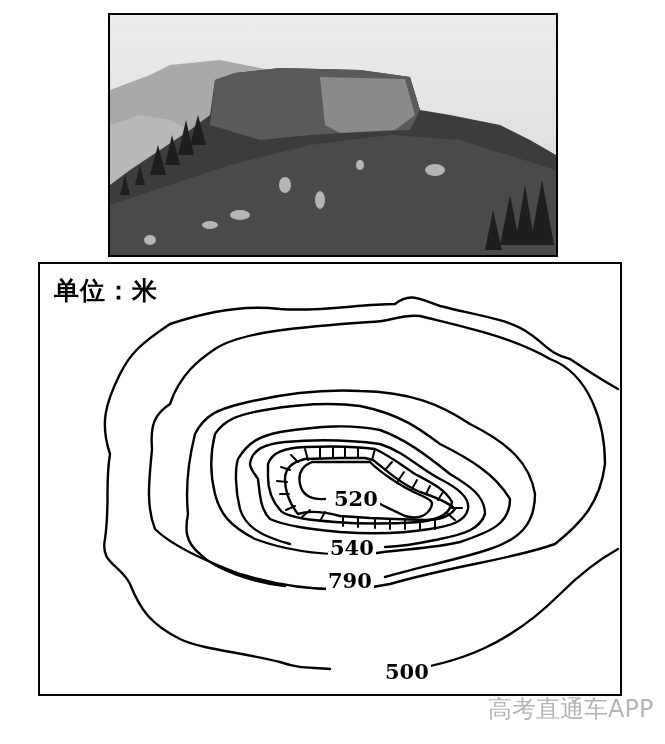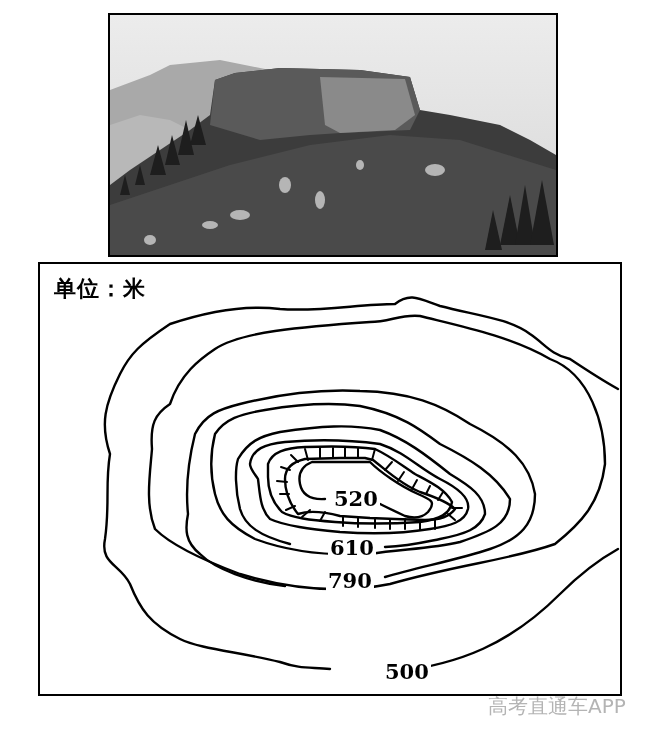--- a/index.html
+++ b/index.html
@@ -5,25 +5,25 @@
   html, body { margin: 0; padding: 0; background: #ffffff; }
   body { width: 665px; height: 744px; position: relative; overflow: hidden;
          font-family: "DejaVu Serif", serif; }
   .photo { position: absolute; left: 108px; top: 13px; width: 446px; height: 240px;
            border: 2px solid #000; background: #e6e6e6; overflow: hidden; }
   .photo svg { display: block; }
   .map { position: absolute; left: 38px; top: 262px; width: 580px; height: 430px;
          border: 2.5px solid #000; background: #fff; }
   .map svg { position: absolute; left: 0; top: 0; }
   .unit { position: absolute; left: 14px; top: 10px; font-family: "DejaVu Sans", sans-serif;
-          font-weight: bold; font-size: 22px; color: #000; letter-spacing: 1px; }
+          font-weight: bold; font-size: 25px; color: #000; letter-spacing: 1px; }
   .label { position: absolute; font-family: "DejaVu Serif", serif; font-weight: bold;
            font-size: 21px; color: #000; background: #fff; padding: 0 2px; line-height: 22px; }
   .watermark { position: absolute; left: 488px; top: 693px; font-family: "DejaVu Sans", sans-serif;
-               font-size: 20px; color: #b4b4b4; }
+               font-size: 24px; color: #b4b4b4; }
 </style>
 </head>
 <body>
 
 <div class="photo">
   <svg width="446" height="240" viewBox="0 0 446 240">
     <defs>
       <linearGradient id="sky" x1="0" y1="0" x2="0" y2="1">
         <stop offset="0" stop-color="#ececec"></stop>
         <stop offset="1" stop-color="#d6d6d6"></stop>
@@ -126,18 +126,18 @@
       <line x1="250" y1="206" x2="241" y2="203"></line>
       <line x1="258" y1="198" x2="251" y2="191"></line>
     </g>
 
     <path d="M285 235 C270 236 262 230 260 220 C258 210 262 202 272 198 L330 198
       C340 208 360 222 378 230 C392 236 396 238 388 248 C382 254 375 255 365 252
       C350 245 340 240 332 236"></path>
   </svg>
   <div class="unit">单位：米</div>
   <div class="label" style="left:292px; top:224px;">520</div>
-  <div class="label" style="left:288px; top:273px;">610</div>
+  <div class="label" style="left:288px; top:273px;">540</div>
   <div class="label" style="left:286px; top:306px;">790</div>
   <div class="label" style="left:295px; top:397px;margin-left:48px;">500</div>
 </div>
 
 <div class="watermark">高考直通车APP</div>
 
 </body></html>

